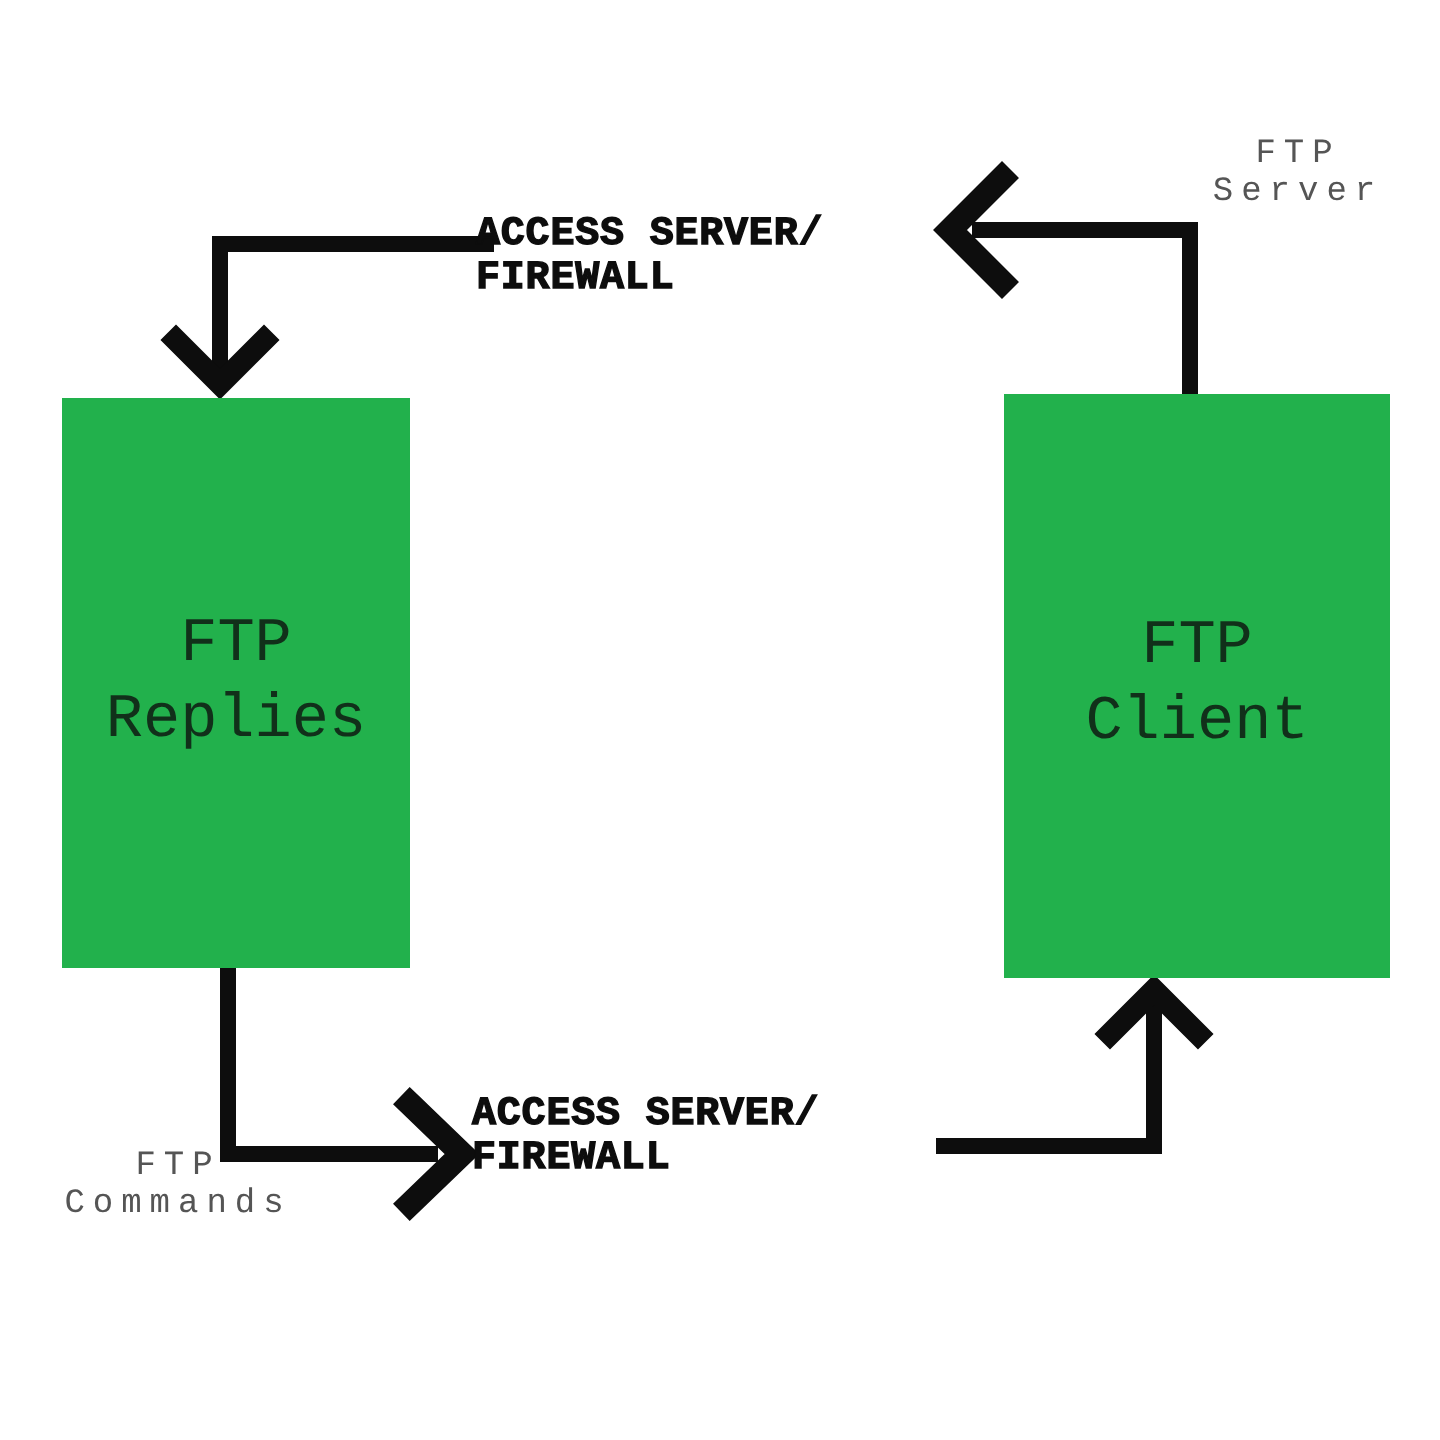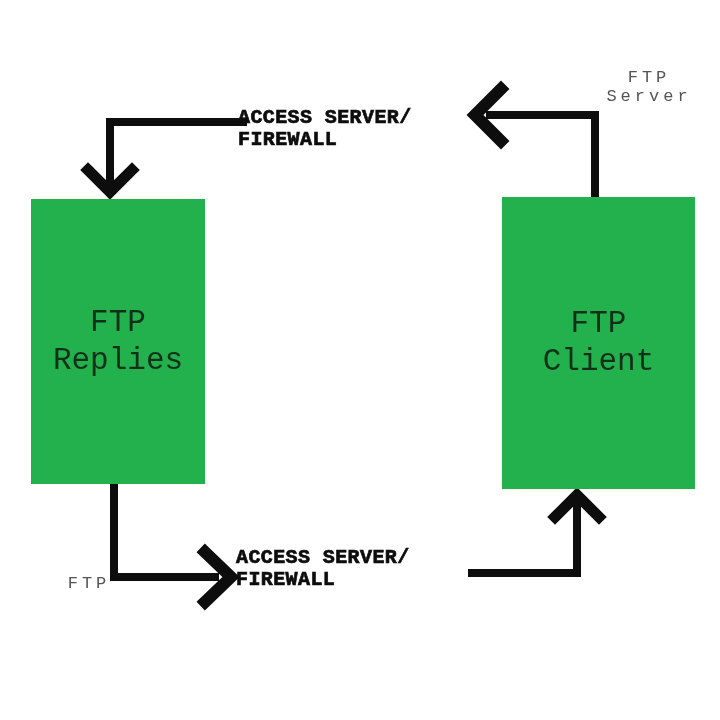--- a/index.html
+++ b/index.html
@@ -99,15 +99,16 @@
     <span>FIREWALL</span>
   </div>
 
   <div class="flow-label flow-label-replies">
     <span>FTP</span>
     <span>Server</span>
   </div>
 
   <div class="flow-label flow-label-commands">
     <span>FTP</span>
+    <span>Commands</span>
   </div>
 
 </div>
 
 </body></html>

